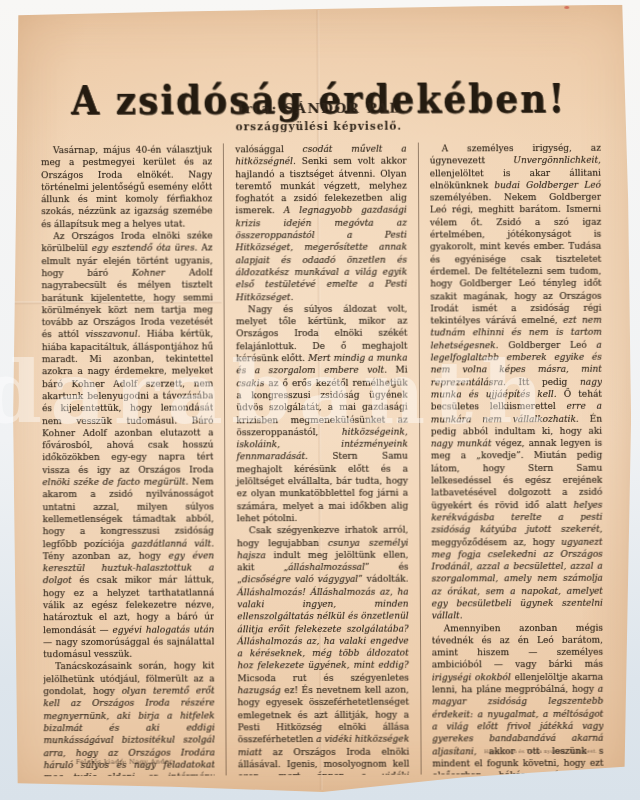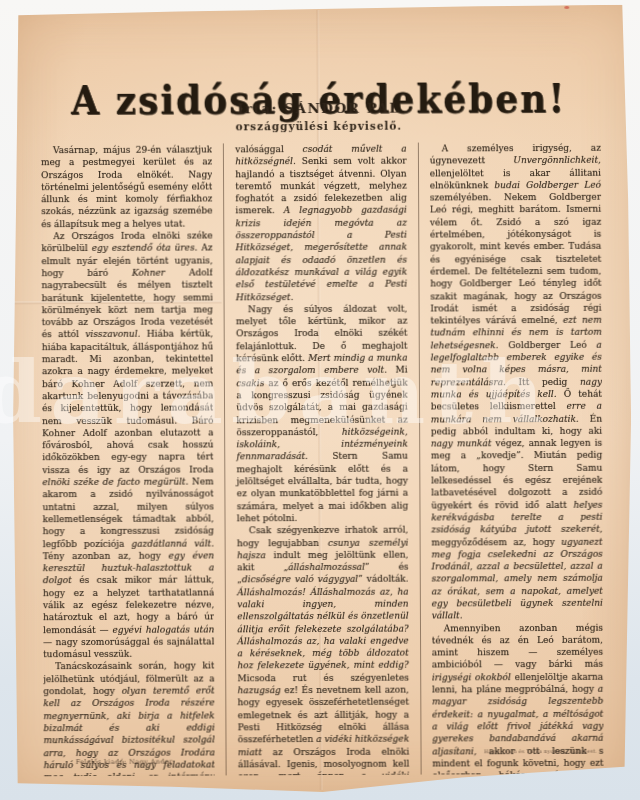--- a/index.html
+++ b/index.html
@@ -79,21 +79,21 @@
   <div class="crease-v"></div>
   <div class="crease-h"></div>
   <div class="speck"></div>
 
   <h1 class="title">A zsidóság érdekében!</h1>
   <div class="byline">Irta: SÁNDOR PÁL</div>
   <div class="role">országgyülési képviselő.</div>
 
   <div class="columns">
     <div class="col">
-        <p><span>Vasárnap, május 29-én választjuk meg a pestmegyei kerület és az Országos Iroda elnökét. Nagy történelmi jelentőségű esemény előtt állunk és mint komoly férfiakhoz szokás, nézzünk az igazság szemébe és állapítsuk meg a helyes utat.</span></p>
+        <p><span>Vasárnap, május 40-én választjuk meg a pestmegyei kerület és az Országos Iroda elnökét. Nagy történelmi jelentőségű esemény előtt állunk és mint komoly férfiakhoz szokás, nézzünk az igazság szemébe és állapítsuk meg a helyes utat.</span></p>
         <p><span>Az Országos Iroda elnöki széke körülbelül </span><i>egy esztendő óta üres.</i><span> Az elmult nyár elején történt ugyanis, hogy báró </span><i>Kohner</i><span> Adolf nagyrabecsült és mélyen tisztelt barátunk kijelentette, hogy semmi körülmények közt nem tartja meg tovább az Országos Iroda vezetését és attól </span><i>visszavonul.</i><span> Hiába kértük, hiába kapacitáltuk, álláspontjához hű maradt. Mi azonban, tekintettel azokra a nagy érdemekre, melyeket báró Kohner Adolf szerzett, nem akartunk belenyugodni a távozásába és kijelentettük, hogy lemondását nem vesszük tudomásul. Báró Kohner Adolf azonban elutazott a fővárosból, ahová csak hosszú időközökben egy-egy napra tért vissza és igy az Országos Iroda </span><i>elnöki széke de facto megürült.</i><span> Nem akarom a zsidó nyilvánosságot untatni azzal, milyen súlyos kellemetlenségek támadtak abból, hogy a kongresszusi zsidóság legfőbb pozíciója </span><i>gazdátlanná vált.</i><span> Tény azonban az, hogy </span><i>egy éven keresztül huztuk-halasztottuk a dolgot</i><span> és csak mikor már láttuk, hogy ez a helyzet tarthatatlanná válik az egész felekezetre nézve, határoztuk el azt, hogy a báró úr lemondását — </span><i>egyévi halogatás után</i><span> — nagy szomorúsággal és sajnálattal tudomásul vesszük.</span></p>
         <p><span>Tanácskozásaink során, hogy kit jelölhetünk utódjául, fölmerült az a gondolat, hogy </span><i>olyan teremtő erőt kell az Országos Iroda részére megnyernünk, aki birja a hitfelek bizalmát és aki eddigi munkásságával biztositékul szolgál arra, hogy az Országos Irodára háruló súlyos és nagy feladatokat meg tudja oldani, az intézmény tekintélyét érvényre juttatja</i></p>
       </div>
     <div class="col">
         <p class="noindent"><span>valósággal </span><i>csodát művelt a hitközségnél.</i><span> Senki sem volt akkor hajlandó a tisztséget átvenni. Olyan teremtő munkát végzett, melyhez foghatót a zsidó felekezetben alig ismerek. </span><i>A legnagyobb gazdasági krizis idején megóvta az összeroppanástól a Pesti Hitközséget, megerősítette annak alapjait és odaadó önzetlen és áldozatkész munkával a világ egyik első testületévé emelte a Pesti Hitközséget.</i></p>
         <p><span>Nagy és súlyos áldozat volt, melyet tőle kértünk, mikor az Országos Iroda elnöki székét felajánlottuk. De ő meghajolt kérésünk előtt. </span><i>Mert mindig a munka és a szorgalom embere volt.</i><span> Mi </span><i>csakis</i><span> az ő erős kezétől remélhetjük a kongresszusi zsidóság ügyének üdvös szolgálatát, a mai gazdasági krizisben megmenekülésünket az összeroppanástól, </span><i>hitközségeink, iskoláink, intézményeink fennmaradását.</i><span> Stern Samu meghajolt kérésünk előtt és a jelöltséget elvállalta, bár tudta, hogy ez olyan munkatöbblettel fog járni a számára, melyet a mai időkben alig lehet pótolni.</span></p>
         <p><span>Csak szégyenkezve irhatok arról, hogy legujabban </span><i>csunya személyi hajsza</i><span> indult meg jelöltünk ellen, akit „</span><i>álláshalmozással</i><span>” és „</span><i>dicsőségre való vágygyal</i><span>” vádolták. </span><i>Álláshalmozás! Álláshalmozás az, ha valaki ingyen, minden ellenszolgáltatás nélkül és önzetlenül állitja erőit felekezete szolgálatába? Álláshalmozás az, ha valaki engedve a kéréseknek, még több áldozatot hoz felekezete ügyének, mint eddig?</i><span> Micsoda rut és szégyenletes </span><i>hazugság</i><span> ez! És nevetnem kell azon, hogy egyesek összeférhetetlenséget emlegetnek és azt állitják, hogy a Pesti Hitközség elnöki állása összeférhetetlen </span><i>a vidéki hitközségek miatt</i><span> az Országos Iroda elnöki állásával. Igenis, mosolyognom kell ezen, </span><i>mert éppen a vidéki hitközségek voltak azok, akik sürgették, kérték és követelték Stern Samutól, hogy ezt az állást fogadja el.</i></p>
       </div>
     <div class="col">
         <p><span>A személyes irigység, az úgynevezett </span><i>Unvergönnlichkeit,</i><span> ellenjelöltet is akar állitani elnökünknek </span><i>budai Goldberger Leó</i><span> személyében. Nekem Goldberger Leó régi, meghitt barátom. Ismerni vélem őt. Zsidó a szó igaz értelmében, jótékonyságot is gyakorolt, mint kevés ember. Tudása és egyénisége csak tiszteletet érdemel. De feltételezni sem tudom, hogy Goldberger Leó tényleg időt szakit magának, hogy az Országos Irodát ismét a zsidóság régi tekintélyes várává emelné, </span><i>ezt nem tudnám elhinni és nem is tartom lehetségesnek.</i><span> Goldberger Leó </span><i>a legelfoglaltabb emberek egyike és nem volna képes másra, mint reprezentálásra.</i><span> Itt pedig </span><i>nagy munka és ujjáépítés kell.</i><span> Ő tehát becsületes lelkiismerettel </span><i>erre a munkára nem vállalkozhatik.</i><span> Én pedig abból indultam ki, hogy aki </span><i>nagy munkát</i><span> végez, annak legyen is meg a „kovedje”. Miután pedig látom, hogy Stern Samu lelkesedéssel és egész erejének latbavetésével dolgozott a zsidó ügyekért és rövid idő alatt </span><i>helyes kerékvágásba terelte a pesti zsidóság kátyúba jutott szekerét,</i><span> meggyőződésem az, hogy </span><i>ugyanezt meg fogja cselekedni az Országos Irodánál, azzal a becsülettel, azzal a szorgalommal, amely nem számolja az órákat, sem a napokat, amelyet egy becsületbeli ügynek szentelni vállalt.</i></p>

